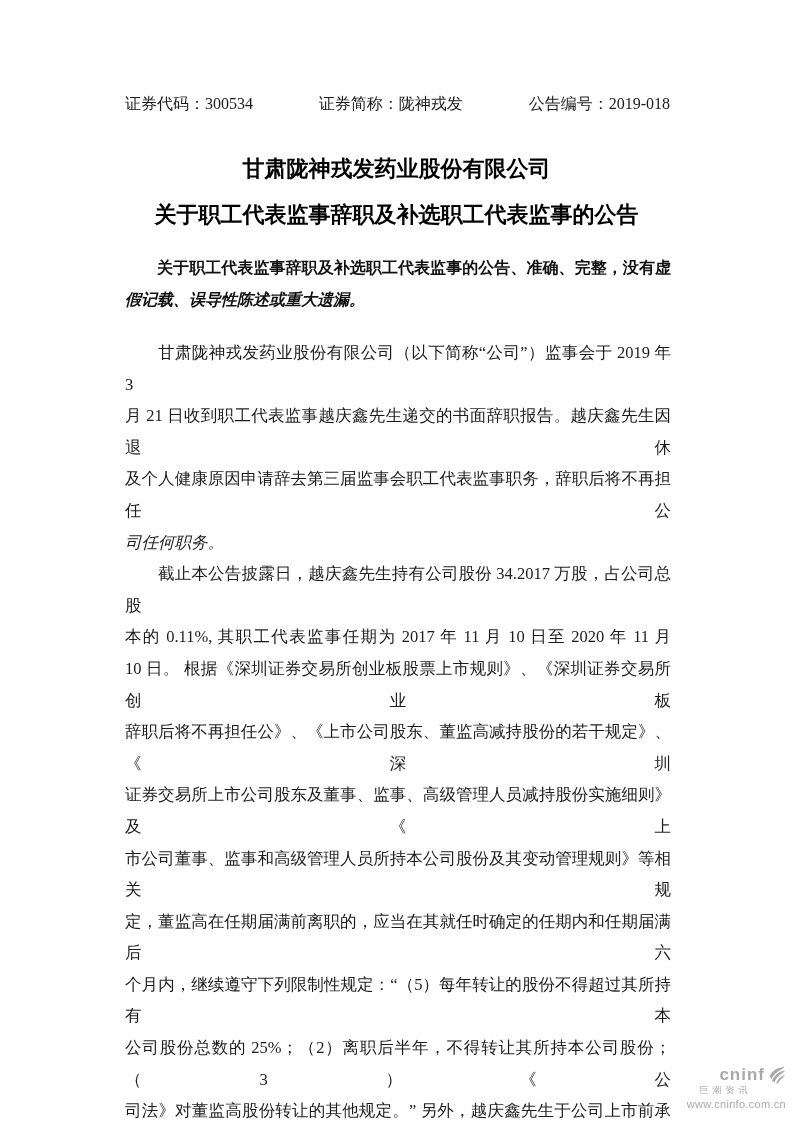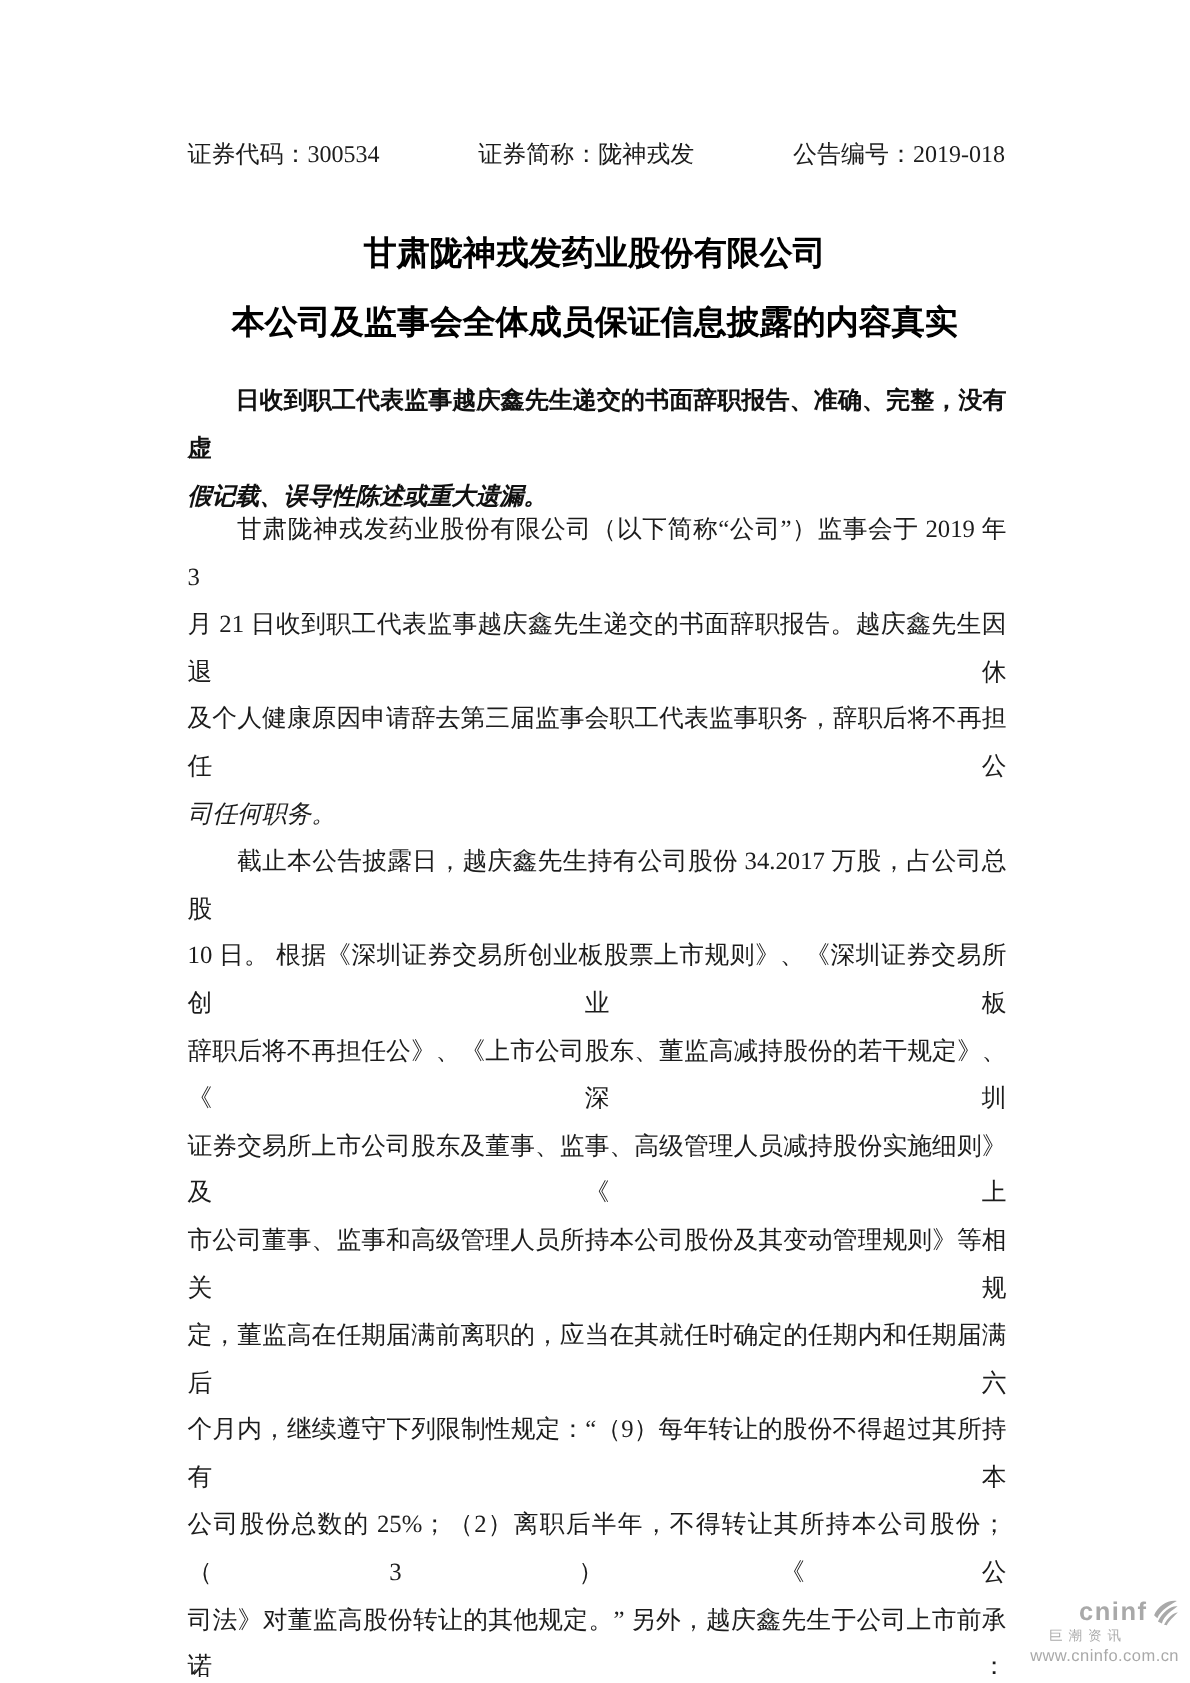--- a/index.html
+++ b/index.html
@@ -98,43 +98,44 @@
 <div class="page">
 
   <div class="header">
     <span>证券代码：300534</span>
     <span>证券简称：陇神戎发</span>
     <span>公告编号：2019-018</span>
   </div>
 
   <div class="title">
     <div>甘肃陇神戎发药业股份有限公司</div>
-    <div>本公司及监事会全体成员保证信息披露的内容真实</div>
+    <div>关于职工代表监事辞职及补选职工代表监事的公告</div>
   </div>
 
   <div class="statement">
-      <div class="line first">日收到职工代表监事越庆鑫先生递交的书面辞职报告、准确、完整，没有虚</div>
+      <div class="line first">关于职工代表监事辞职及补选职工代表监事的公告、准确、完整，没有虚</div>
       <div class="line last">假记载、误导性陈述或重大遗漏。</div>
     </div>
 
   <div class="body-text">
     <div class="para">
         <div class="line first">甘肃陇神戎发药业股份有限公司（以下简称“公司”）监事会于 2019 年 3</div>
         <div class="line">月 21 日收到职工代表监事越庆鑫先生递交的书面辞职报告。越庆鑫先生因退休</div>
         <div class="line">及个人健康原因申请辞去第三届监事会职工代表监事职务，辞职后将不再担任公</div>
         <div class="line last">司任何职务。</div>
       </div>
     <div class="para">
         <div class="line first">截止本公告披露日，越庆鑫先生持有公司股份 34.2017 万股，占公司总股</div>
+        <div class="line">本的 0.11%, 其职工代表监事任期为 2017 年 11 月 10 日至 2020 年 11 月</div>
         <div class="line">10 日。 根据《深圳证券交易所创业板股票上市规则》、《深圳证券交易所创业板</div>
         <div class="line">辞职后将不再担任公》、《上市公司股东、董监高减持股份的若干规定》、《深圳</div>
         <div class="line">证券交易所上市公司股东及董事、监事、高级管理人员减持股份实施细则》及《上</div>
         <div class="line">市公司董事、监事和高级管理人员所持本公司股份及其变动管理规则》等相关规</div>
         <div class="line">定，董监高在任期届满前离职的，应当在其就任时确定的任期内和任期届满后六</div>
-        <div class="line">个月内，继续遵守下列限制性规定：“（9）每年转让的股份不得超过其所持有本</div>
+        <div class="line">个月内，继续遵守下列限制性规定：“（5）每年转让的股份不得超过其所持有本</div>
         <div class="line">公司股份总数的 25%；（2）离职后半年，不得转让其所持本公司股份；（3）《公</div>
         <div class="line">司法》对董监高股份转让的其他规定。” 另外，越庆鑫先生于公司上市前承诺：</div>
       </div>
 
   </div>
 
   <div class="logo">
     <div class="logo-row">
       <span class="brand">cninf</span>
       <span class="swirl">

